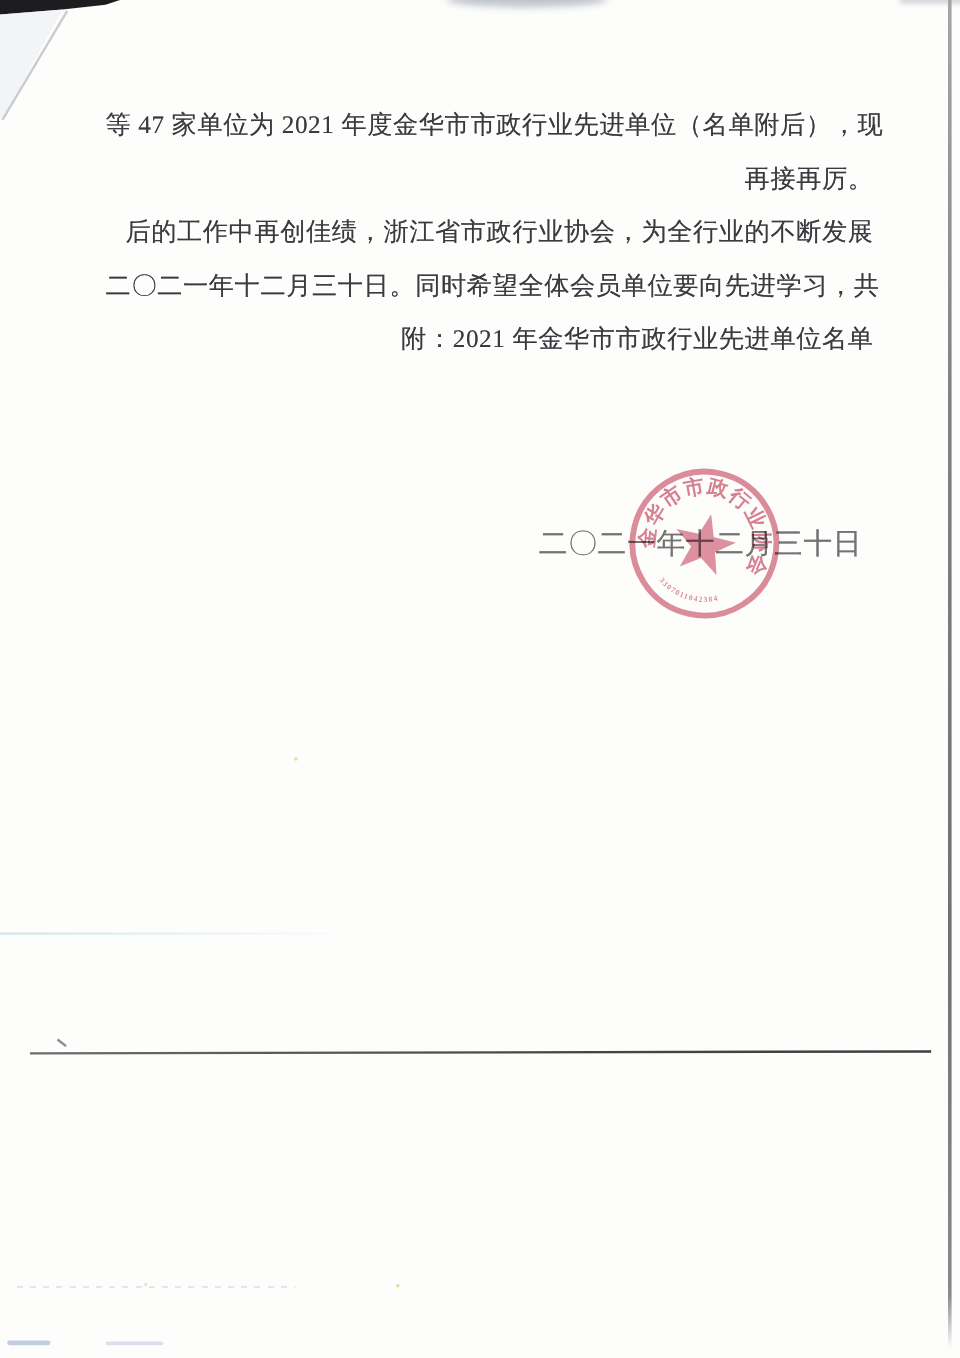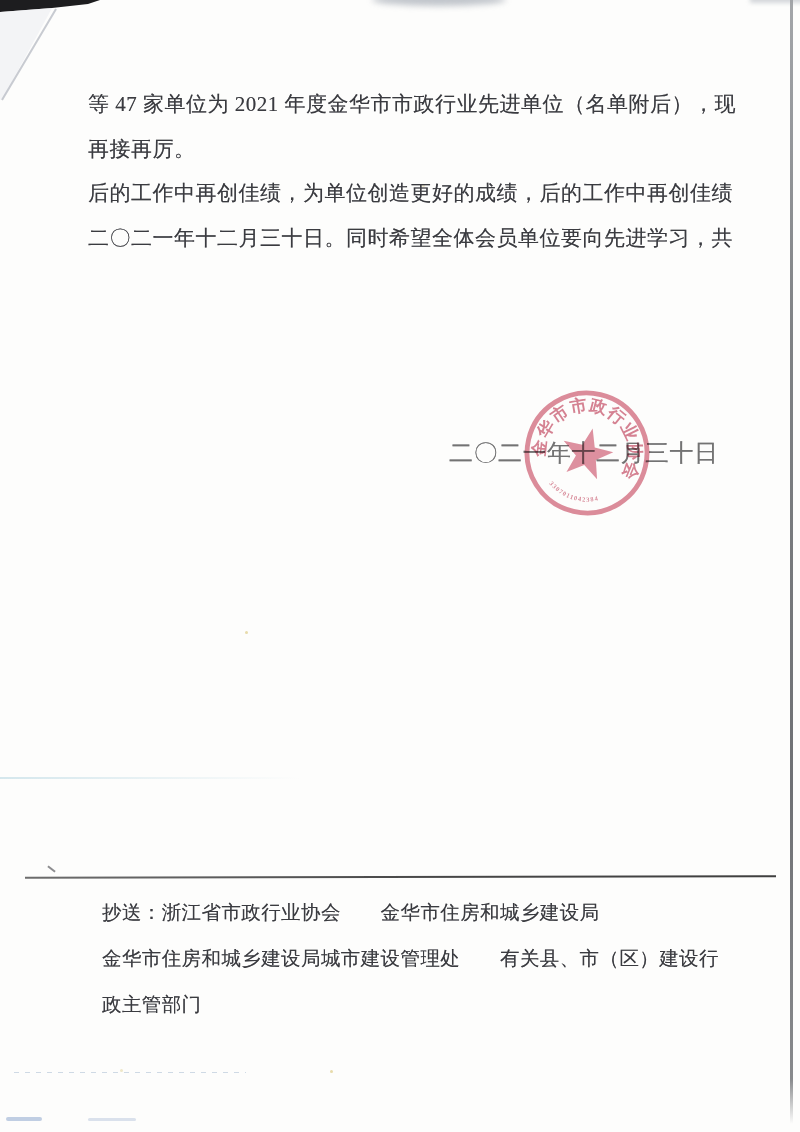--- a/index.html
+++ b/index.html
@@ -9,20 +9,21 @@
     height: 1132px;
     overflow: hidden;
     background: #fdfdfc;
     font-family: "Liberation Serif", "DejaVu Serif", serif;
   }
   .page {
     position: relative;
     width: 800px;
     height: 1132px;
     background: #fdfdfc;
+    text-align: right;
   }
   
   .corner-artifact {
     position: absolute;
     left: 0; top: 0;
     width: 130px; height: 120px;
     pointer-events: none;
   }
   .top-shadow {
     position: absolute;
@@ -175,22 +176,23 @@
   <div class="smudge-1"></div>
   <div class="smudge-2"></div>
   <div class="speck s1"></div>
   <div class="speck s2"></div>
   <div class="speck s3"></div>
   <div class="speck s4"></div>
 
   <div class="body-text">
     <div class="line">等 47 家单位为 2021 年度金华市市政行业先进单位（名单附后），现</div>
     <div class="line">再接再厉。</div>
-    <div class="line">后的工作中再创佳绩，为单位创造更好的成绩，后的工作中再创佳绩</div>
+    <div class="line">后的工作中再创佳绩，浙江省市政行业协会，为全行业的不断发展</div>
     <div class="line">二〇二一年十二月三十日。同时希望全体会员单位要向先进学习，共</div>
+    <div class="line indent">附：2021 年金华市市政行业先进单位名单</div>
   </div>
 
   <div class="date-line">二〇二一年十二月三十日</div>
 
   <div class="seal">
     <svg viewBox="0 0 200 200">
       <g transform="rotate(13 100 100)">
         <circle cx="100" cy="100" r="74" fill="none" stroke="#d06478" stroke-width="6" opacity="0.9"></circle>
         <polygon points="100,69 107.8,91.3 131.4,91.8 112.6,106.1 119.4,128.7 100,115.2 80.6,128.7 87.4,106.1 68.6,91.8 92.2,91.3" fill="#d4697e" opacity="0.9"></polygon>
         <path id="sealTopArc" d="M 51.1 117.8 A 52 52 0 1 1 148.9 117.8" fill="none"></path>
@@ -200,19 +202,14 @@
         </text>
         <text font-size="8" letter-spacing="1.3" opacity="0.85">
           <textPath href="#sealBottomArc" startOffset="2">3307011042384</textPath>
         </text>
       </g>
     </svg>
   </div>
 
   <div class="footer-divider"></div>
   <div class="divider-tick"></div>
-  <div class="footer-text">
-    <div class="line">抄送：浙江省市政行业协会　　金华市住房和城乡建设局</div>
-    <div class="line">金华市住房和城乡建设局城市建设管理处　　有关县、市（区）建设行</div>
-    <div class="line">政主管部门</div>
-  </div>
 
 </div>
 
 </body></html>

